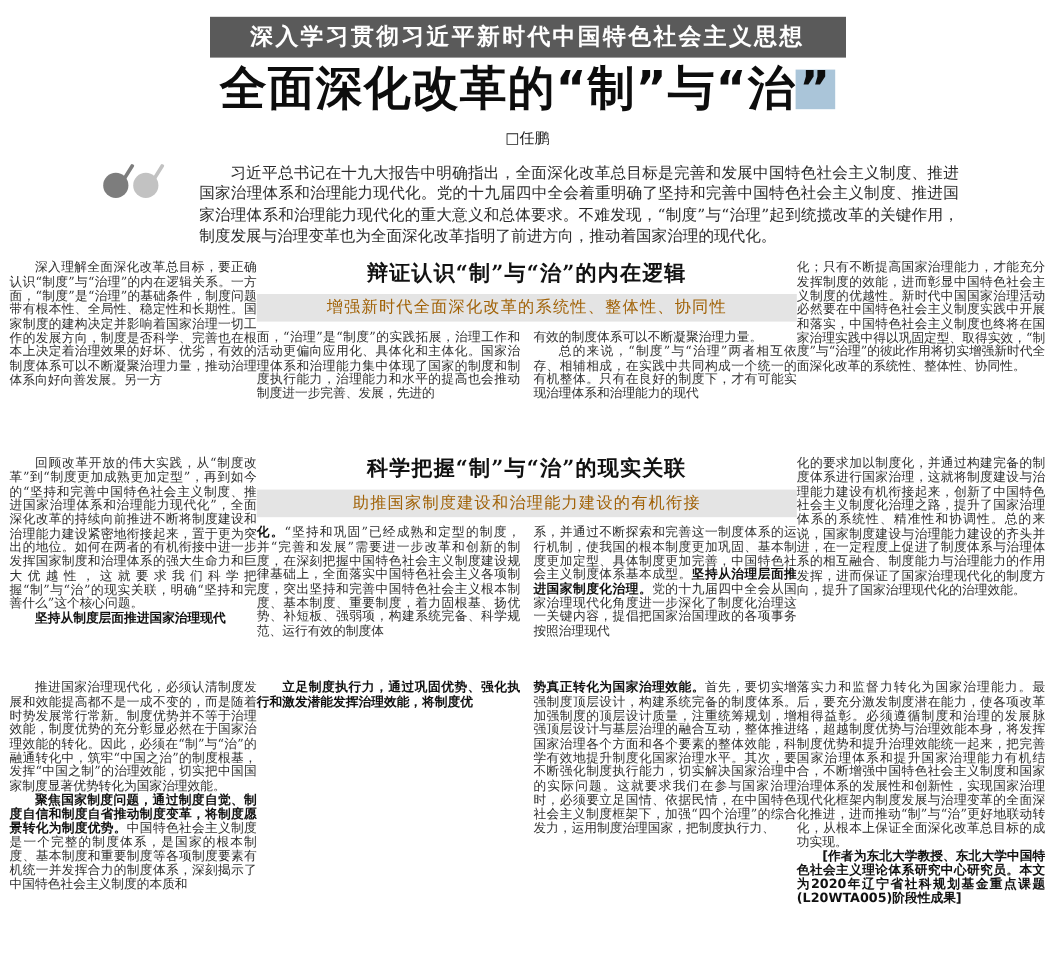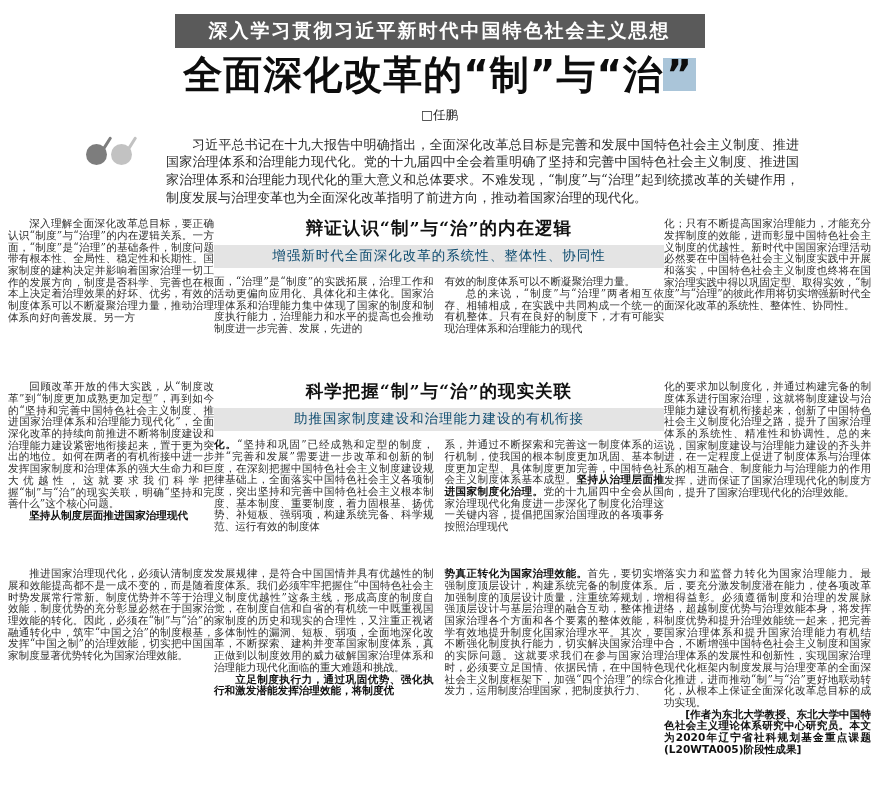--- a/index.html
+++ b/index.html
@@ -66,21 +66,21 @@
   .col p b, .col p .bold{
     font-family:"DejaVu Sans","Liberation Sans",sans-serif;font-weight:700;color:#111;
   }
   .sec-header{text-align:center;}
   .sec-title{
     font-family:"DejaVu Serif","Liberation Serif",serif;font-weight:700;
     font-size:17.5px;letter-spacing:1px;color:#111;line-height:1.25;
     margin-bottom:5px;
   }
   .sec-subtitle{
-    background:var(--subtitle-bg);color:#0c4a6e;
+    background:var(--subtitle-bg);color:#a16207;
     font-family:"DejaVu Sans","Liberation Sans",sans-serif;
     font-size:13.5px;padding:2px 0 3px;margin-bottom:8px;letter-spacing:1px;
   }
   .mid-cols{display:grid;grid-template-columns:1fr 1fr;column-gap:11px;}
   .b1{min-height:148px;}
   .b2{min-height:172px;}
 </style>
 </head>
 <body>
 
@@ -146,25 +146,25 @@
       </div>
     </div>
     <div class="col">
       <p>化的要求加以制度化，并通过构建完备的制度体系进行国家治理，这就将制度建设与治理能力建设有机衔接起来，创新了中国特色社会主义制度化治理之路，提升了国家治理体系的系统性、精准性和协调性。总的来说，国家制度建设与治理能力建设的齐头并进，在一定程度上促进了制度体系与治理体系的相互融合、制度能力与治理能力的作用发挥，进而保证了国家治理现代化的制度方向，提升了国家治理现代化的治理效能。</p>
     </div>
   </section>
 
   <section class="band b3">
     <div class="col">
       <p class="ind">推进国家治理现代化，必须认清制度发展和效能提高都不是一成不变的，而是随着时势发展常行常新。制度优势并不等于治理效能，制度优势的充分彰显必然在于国家治理效能的转化。因此，必须在“制”与“治”的融通转化中，筑牢“中国之治”的制度根基，发挥“中国之制”的治理效能，切实把中国国家制度显著优势转化为国家治理效能。</p>
+      <p class="ind"><b>聚焦国家制度问题，通过制度自觉、制度自信和制度自省推动制度变革，将制度愿景转化为制度优势。</b><span>中国特色社会主义制度是一个完整的制度体系，是国家的根本制度、基本制度和重要制度等各项制度要素有机统一并发挥合力的制度体系，深刻揭示了中国特色社会主义制度的本质和</span></p>
     </div>
     <div class="mid">
       <div class="mid-cols">
         <div class="col">
-          <p>发展规律，是符合中国国情并具有优越性的制度体系。我们必须牢牢把握住“中国特色社会主义制度优越性”这条主线，形成高度的制度自觉，在制度自信和自省的有机统一中既重视国家制度的历史和现实的合理性，又注重正视诸多体制性的漏洞、短板、弱项，全面地深化改革，不断探索、建构并变革国家制度体系，真正做到以制度效用的威力破解国家治理体系和治理能力现代化面临的重大难题和挑战。</p>
           <p class="ind"><b>立足制度执行力，通过巩固优势、强化执行和激发潜能发挥治理效能，将制度优</b></p>
         </div>
         <div class="col">
           <p><b>势真正转化为国家治理效能。</b><span>首先，要切实增强制度顶层设计，构建系统完备的制度体系。加强制度的顶层设计质量，注重统筹规划，增强顶层设计与基层治理的融合互动，整体推进国家治理各个方面和各个要素的整体效能，科学有效地提升制度化国家治理水平。其次，要不断强化制度执行能力，切实解决国家治理中的实际问题。这就要求我们在参与国家治理时，必须要立足国情、依据民情，在中国特色社会主义制度框架下，加强“四个治理”的综合发力，运用制度治理国家，把制度执行力、</span></p>
         </div>
       </div>
     </div>
     <div class="col">
       <p>落实力和监督力转化为国家治理能力。最后，要充分激发制度潜在能力，使各项改革相得益彰。必须遵循制度和治理的发展脉络，超越制度优势与治理效能本身，将发挥制度优势和提升治理效能统一起来，把完善国家治理体系和提升国家治理能力有机结合，不断增强中国特色社会主义制度和国家治理体系的发展性和创新性，实现国家治理现代化框架内制度发展与治理变革的全面深化推进，进而推动“制”与“治”更好地联动转化，从根本上保证全面深化改革总目标的成功实现。</p>
       <p class="ind"><b>[作者为东北大学教授、东北大学中国特色社会主义理论体系研究中心研究员。本文为2020年辽宁省社科规划基金重点课题(L20WTA005)阶段性成果]</b></p>

